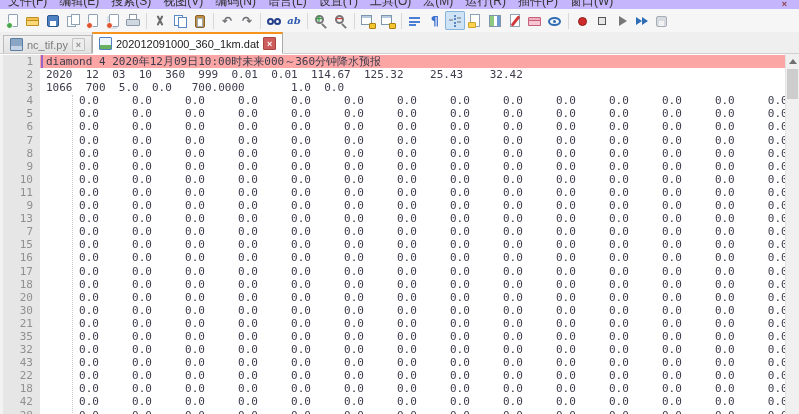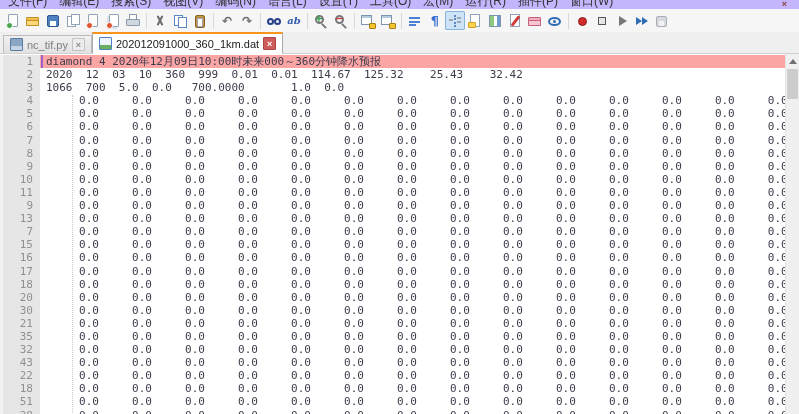--- a/index.html
+++ b/index.html
@@ -347,21 +347,21 @@
       </div>
       <div class="row">
         <span class="ln">22</span>
         <span class="code">     0.0     0.0     0.0     0.0     0.0     0.0     0.0     0.0     0.0     0.0     0.0     0.0     0.0     0.0</span>
       </div>
       <div class="row">
         <span class="ln">18</span>
         <span class="code">     0.0     0.0     0.0     0.0     0.0     0.0     0.0     0.0     0.0     0.0     0.0     0.0     0.0     0.0</span>
       </div>
       <div class="row">
-        <span class="ln">51</span>
+        <span class="ln">42</span>
         <span class="code">     0.0     0.0     0.0     0.0     0.0     0.0     0.0     0.0     0.0     0.0     0.0     0.0     0.0     0.0</span>
       </div>
       <div class="row">
         <span class="ln">28</span>
         <span class="code">     0.0     0.0     0.0     0.0     0.0     0.0     0.0     0.0     0.0     0.0     0.0     0.0     0.0     0.0</span>
       </div>
     </div>
   <div class="iguide"></div>
   <div class="vscroll">
     <div class="varrow"></div>

